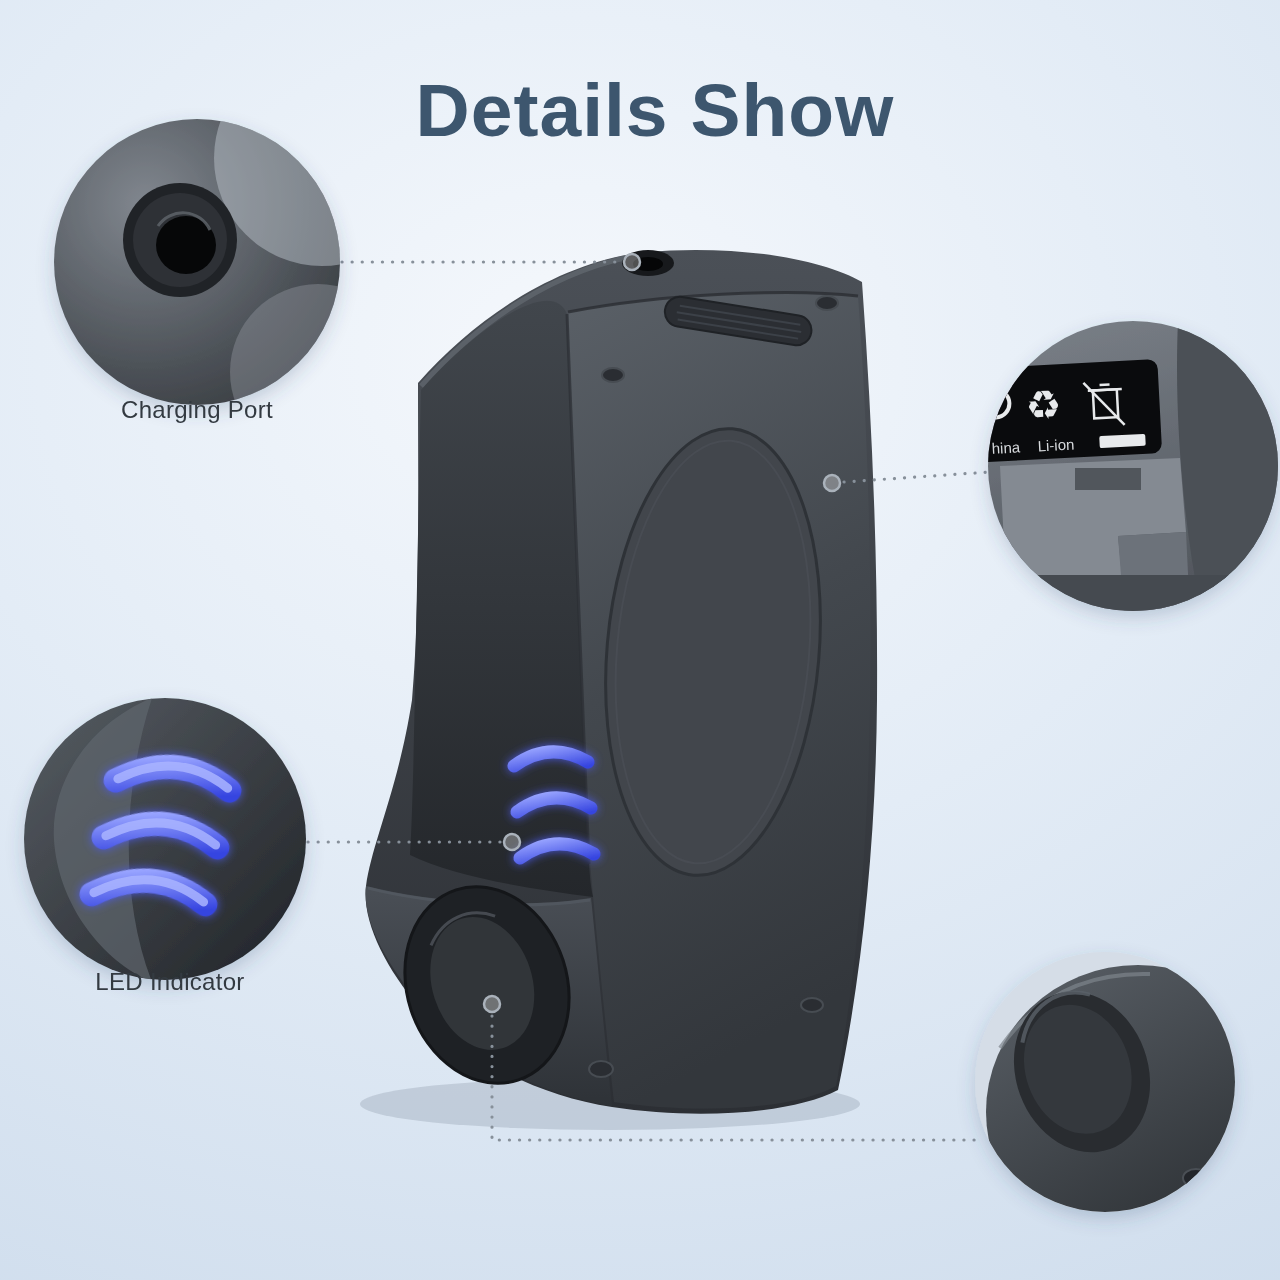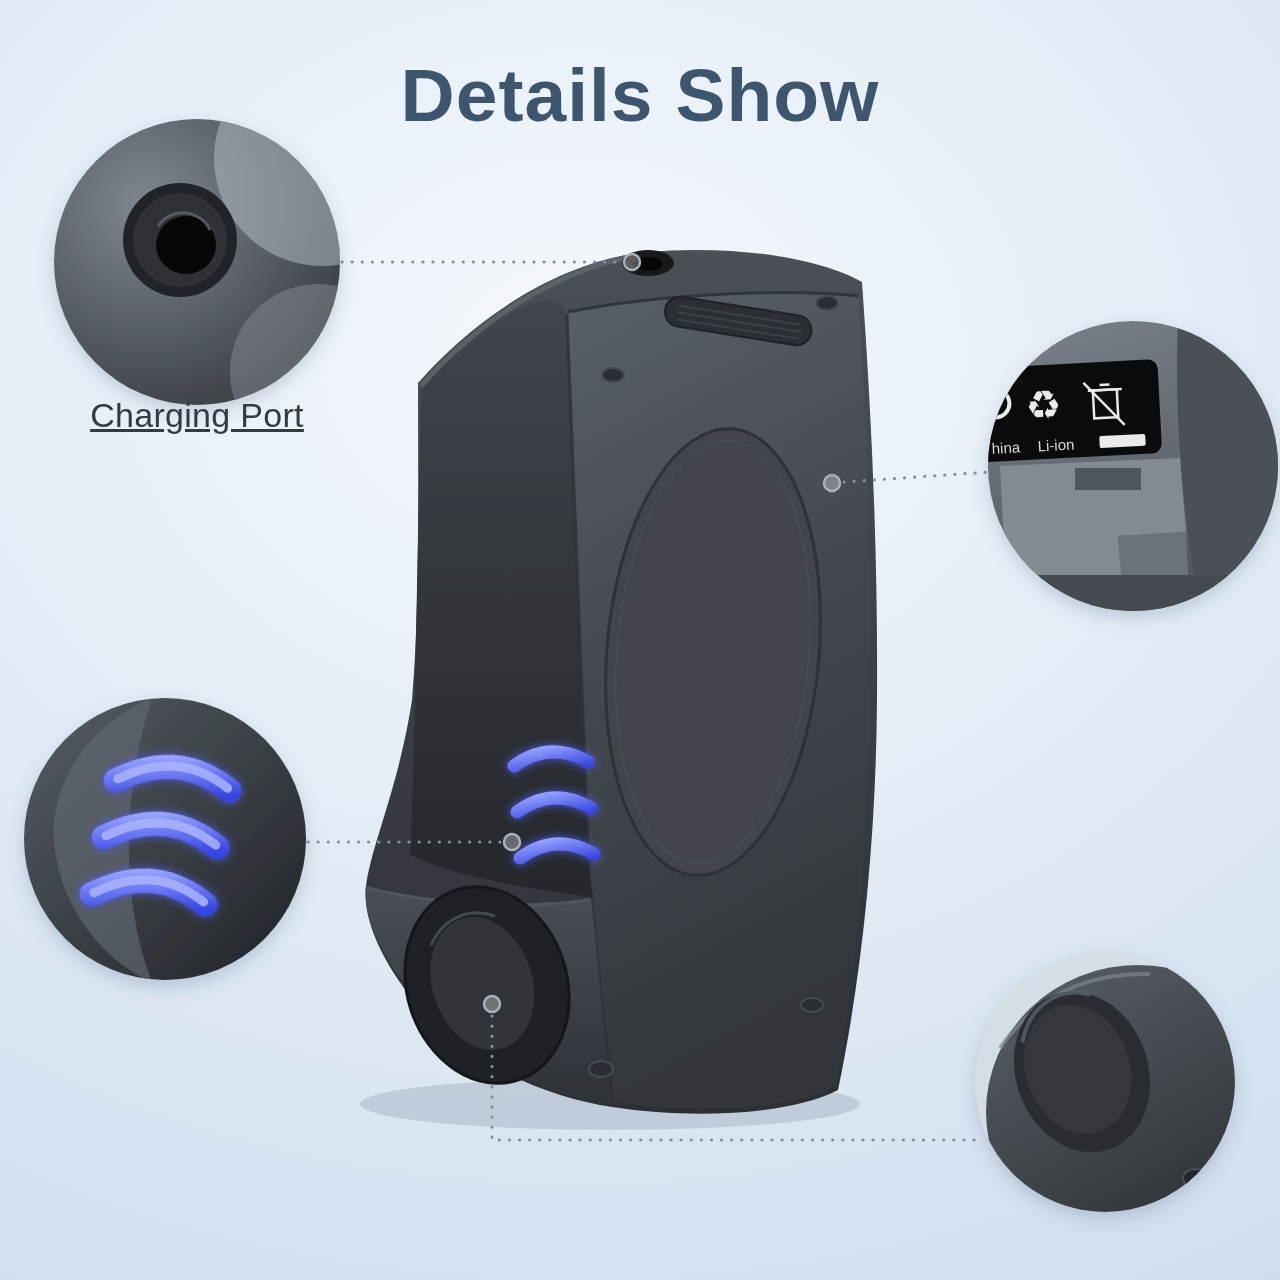--- a/index.html
+++ b/index.html
@@ -6,26 +6,26 @@
   .canvas{
     position:relative;
     width:1280px;height:1280px;
     overflow:hidden;
     font-family:"Liberation Sans",sans-serif;
     background:radial-gradient(120% 95% at 45% 28%, #f5f8fc 0%, #e3ecf6 42%, #cbdaeb 100%);
   }
   .scene-svg{position:absolute;left:0;top:0;}
   .page-title{
     position:absolute;left:50%;top:52px;transform:translateX(-50%);
-    margin:0;font-size:75px;font-weight:800;letter-spacing:1px;
+    margin:15px;font-size:75px;font-weight:800;letter-spacing:1px;
     color:#3d566e;white-space:nowrap;
   }
   .callout-label{
     position:absolute;transform:translateX(-50%);
-    font-size:34px;color:#333a41;white-space:nowrap;letter-spacing:.3px;text-decoration:underline;
+    font-size:24px;color:#333a41;white-space:nowrap;letter-spacing:.3px;
   }
   .lbl-charging{left:197px;top:396px;}
   .lbl-battery{left:1070px;top:614px;}
   .lbl-led{left:170px;top:968px;}
   .lbl-snap{left:1086px;top:1214px;}
 </style>
 </head>
 <body>
 
 <div class="canvas" data-name="product-details-infographic">
@@ -236,14 +236,15 @@
         <ellipse cx="1196" cy="1178" rx="13" ry="9" fill="#23262b" stroke="#4a4f55" stroke-width="2" data-name="screw-mark"></ellipse>
       </g>
     </g>
   </svg>
 
   <h1 class="page-title" data-name="page-title">Details Show</h1>
 
   <div class="callout-label lbl-charging" data-name="charging-port-label">Charging Port</div>
 
 
+  <div class="callout-label lbl-led" data-name="led-indicator-label">LED Indicator</div>
 
 </div>
 
 </body></html>

